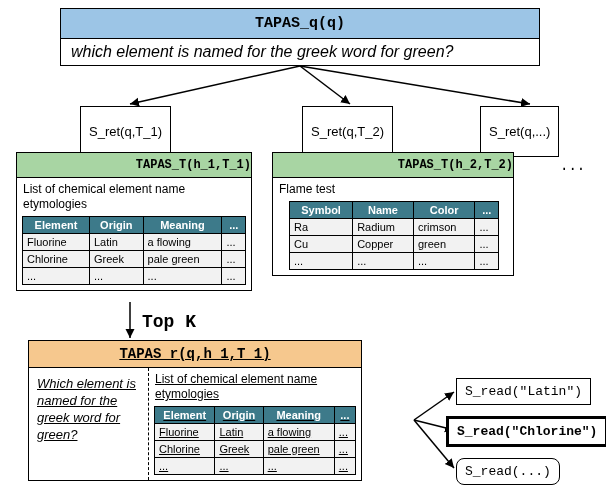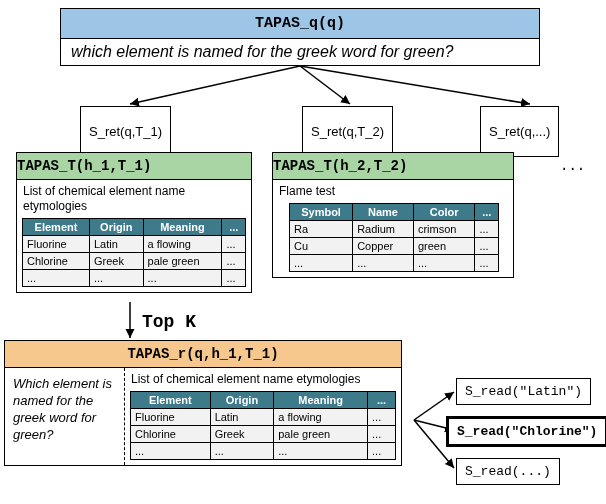--- a/index.html
+++ b/index.html
@@ -40,22 +40,22 @@
     font-size: 13px;
     padding: 17px 8px;
     border: 1.5px solid #000;
     background: #fff;
     white-space: nowrap;
   }
   .tapas-t {
     background: #a8d5a3;
     font-family: "Courier New", monospace;
     font-weight: bold;
-    text-align: left;
-    font-size: 14px;
+    text-align: right;
+    font-size: 12px;
     padding: 5px 0;
     border: 1.5px solid #000;
   }
   .tapas-r {
     background: #f6c88e;
     font-family: "Courier New", monospace;
     font-weight: bold;
     text-align: center;
     font-size: 14px;
     padding: 5px 0;
@@ -226,21 +226,21 @@
           </tr>
     </tbody>
       </table>
   </div>
 </div>
 
 <div class="ellipsis" style="position:absolute; left:560px; top:158px;">...</div>
 
 <div class="topk" style="left:142px; top:312px;">Top K</div>
 
-<div style="position:absolute; left:4px; top:340px; width:398px;">
+<div style="position:absolute; left:28px; top:340px; width:334px;text-decoration:underline;">
   <div class="tapas-r">TAPAS_r(q,h_1,T_1)</div>
   <div class="card" style="border-top:none; display:flex;">
     <div class="reader-q" style="width:120px; border-right:1.5px dashed #000;">Which element is named for the greek word for green?</div>
     <div style="flex:1;">
       <div class="card-title">List of chemical element name etymologies</div>
       <table class="mini">
         <tbody>
             <tr>
           <th>Element</th>
           <th>Origin</th>
@@ -266,13 +266,13 @@
               <td>...</td>
             </tr>
       </tbody>
         </table>
     </div>
   </div>
 </div>
 
 <div class="sread-box" style="position:absolute; left:456px; top:378px;">S_read("Latin")</div>
 <div class="sread-box sread-bold" style="position:absolute; left:446px; top:416px;">S_read("Chlorine")</div>
-<div class="sread-box" style="position:absolute; left:456px; top:458px;">S_read(...)</div>
+<div class="sread-box" style="position:absolute; left:456px; top:458px;border-radius:8px;">S_read(...)</div>
 
 </body></html>

